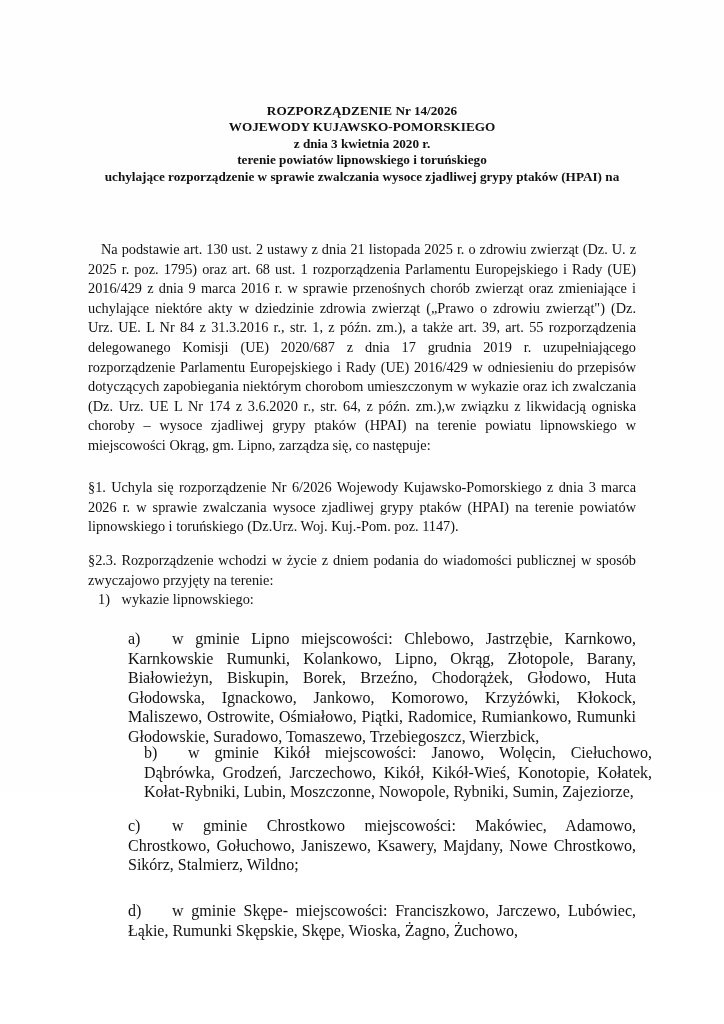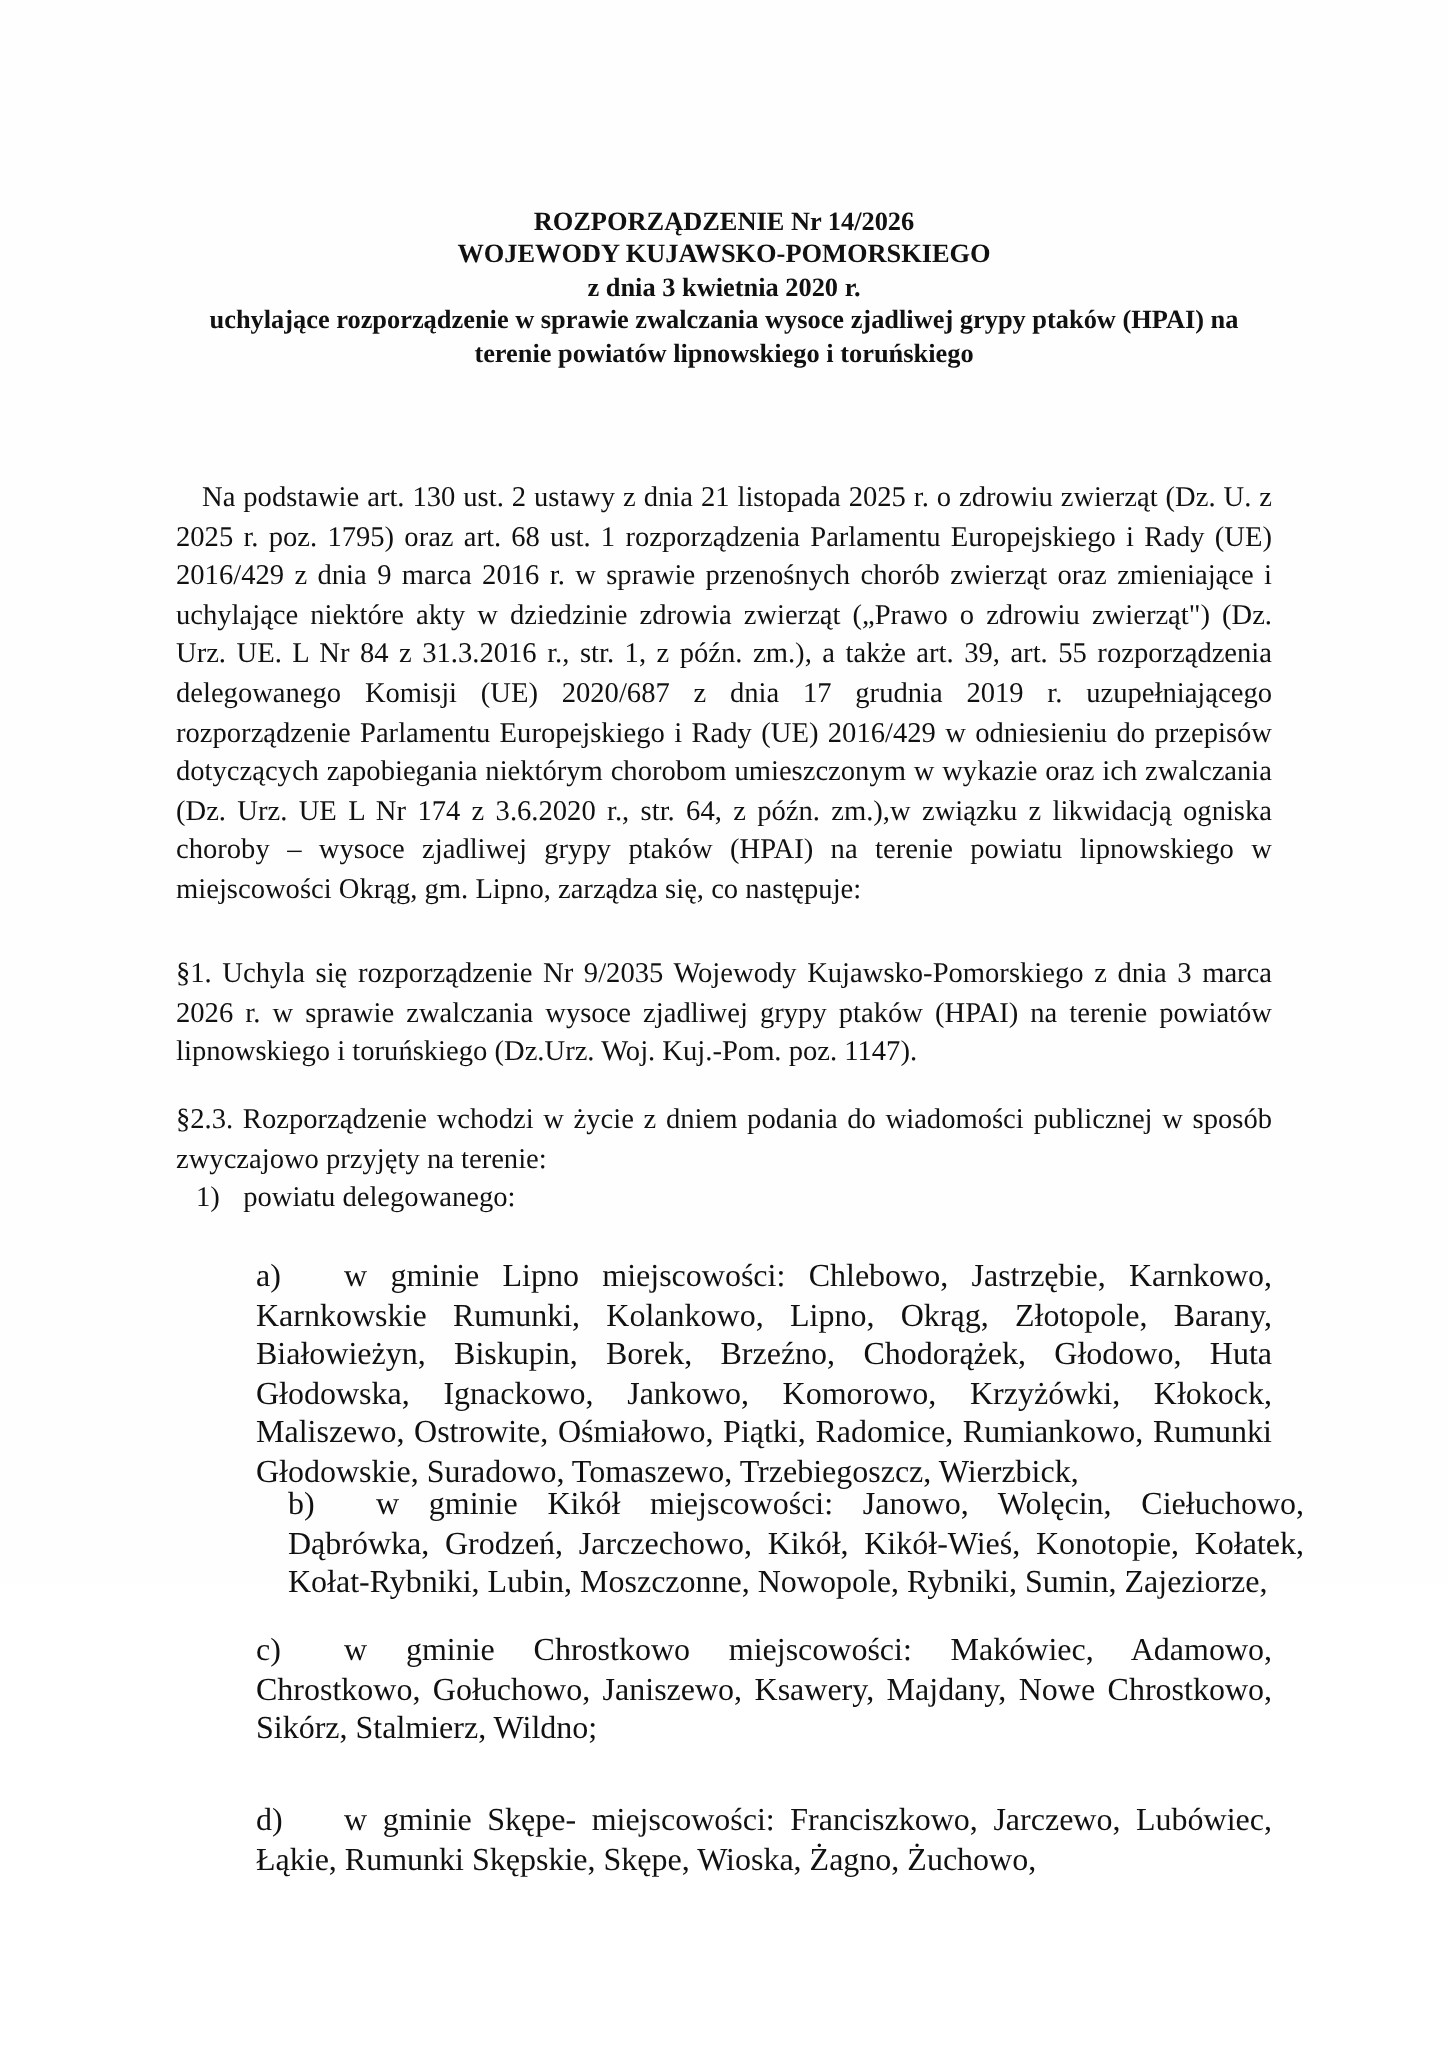--- a/index.html
+++ b/index.html
@@ -71,33 +71,33 @@
   </style>
 </head>
 <body>
 
 <div class="page">
 
   <div class="title-block">
     <div>ROZPORZĄDZENIE Nr 14/2026</div>
     <div>WOJEWODY KUJAWSKO-POMORSKIEGO</div>
     <div>z dnia 3 kwietnia 2020 r.</div>
+    <div>terenie powiatów lipnowskiego  i toruńskiego</div>
     <div>uchylające rozporządzenie w sprawie zwalczania wysoce zjadliwej grypy ptaków (HPAI) na</div>
-    <div>terenie powiatów lipnowskiego  i toruńskiego</div>
   </div>
 
   <div class="body-text preamble">Na podstawie art. 130 ust. 2 ustawy z dnia 21 listopada 2025 r.  o zdrowiu zwierząt  (Dz. U. z 2025 r. poz. 1795) oraz  art. 68 ust. 1 rozporządzenia Parlamentu Europejskiego i Rady (UE) 2016/429 z dnia 9 marca 2016 r. w sprawie przenośnych chorób zwierząt oraz zmieniające i uchylające niektóre akty w dziedzinie zdrowia zwierząt („Prawo o zdrowiu zwierząt") (Dz. Urz. UE. L Nr 84 z 31.3.2016 r., str. 1, z późn. zm.), a także art. 39,  art. 55 rozporządzenia delegowanego Komisji (UE) 2020/687 z dnia 17 grudnia 2019 r. uzupełniającego rozporządzenie Parlamentu Europejskiego i Rady (UE) 2016/429 w odniesieniu do przepisów dotyczących zapobiegania niektórym chorobom umieszczonym w wykazie oraz ich zwalczania (Dz. Urz. UE L Nr 174 z 3.6.2020 r., str. 64, z późn. zm.),w związku z likwidacją  ogniska choroby – wysoce zjadliwej grypy ptaków (HPAI) na terenie powiatu lipnowskiego w miejscowości Okrąg, gm. Lipno, zarządza się, co następuje:</div>
 
-  <div class="body-text par1">§1. Uchyla się rozporządzenie Nr 9/2035 Wojewody Kujawsko-Pomorskiego z dnia 3 marca 2026 r. w sprawie zwalczania wysoce zjadliwej grypy ptaków (HPAI) na terenie powiatów lipnowskiego i toruńskiego (Dz.Urz. Woj. Kuj.-Pom. poz. 1147).</div>
+  <div class="body-text par1">§1. Uchyla się rozporządzenie Nr 6/2026 Wojewody Kujawsko-Pomorskiego z dnia 3 marca 2026 r. w sprawie zwalczania wysoce zjadliwej grypy ptaków (HPAI) na terenie powiatów lipnowskiego i toruńskiego (Dz.Urz. Woj. Kuj.-Pom. poz. 1147).</div>
 
   <div class="body-text par2">§2.3. Rozporządzenie wchodzi w życie z dniem podania do wiadomości publicznej w sposób zwyczajowo przyjęty na terenie:</div>
 
   <div class="item1">
     <span class="num">1)</span>
-    <span>powiatu delegowanego:</span>
+    <span>wykazie lipnowskiego:</span>
   </div>
 
   <div class="sub sub-a">
     <span class="letter">a)</span><span>w gminie Lipno miejscowości:  Chlebowo,  Jastrzębie, Karnkowo, Karnkowskie Rumunki, Kolankowo, Lipno, Okrąg, Złotopole, Barany, Białowieżyn, Biskupin, Borek, Brzeźno, Chodorążek, Głodowo, Huta Głodowska, Ignackowo, Jankowo, Komorowo, Krzyżówki, Kłokock, Maliszewo, Ostrowite, Ośmiałowo, Piątki, Radomice, Rumiankowo, Rumunki Głodowskie, Suradowo, Tomaszewo, Trzebiegoszcz, Wierzbick,</span>
   </div>
 
   <div class="sub sub-b">
     <span class="letter">b)</span><span>w gminie Kikół miejscowości: Janowo, Wolęcin, Ciełuchowo, Dąbrówka, Grodzeń,  Jarczechowo, Kikół, Kikół-Wieś, Konotopie, Kołatek, Kołat-Rybniki, Lubin, Moszczonne, Nowopole, Rybniki, Sumin, Zajeziorze,</span>
   </div>
 

